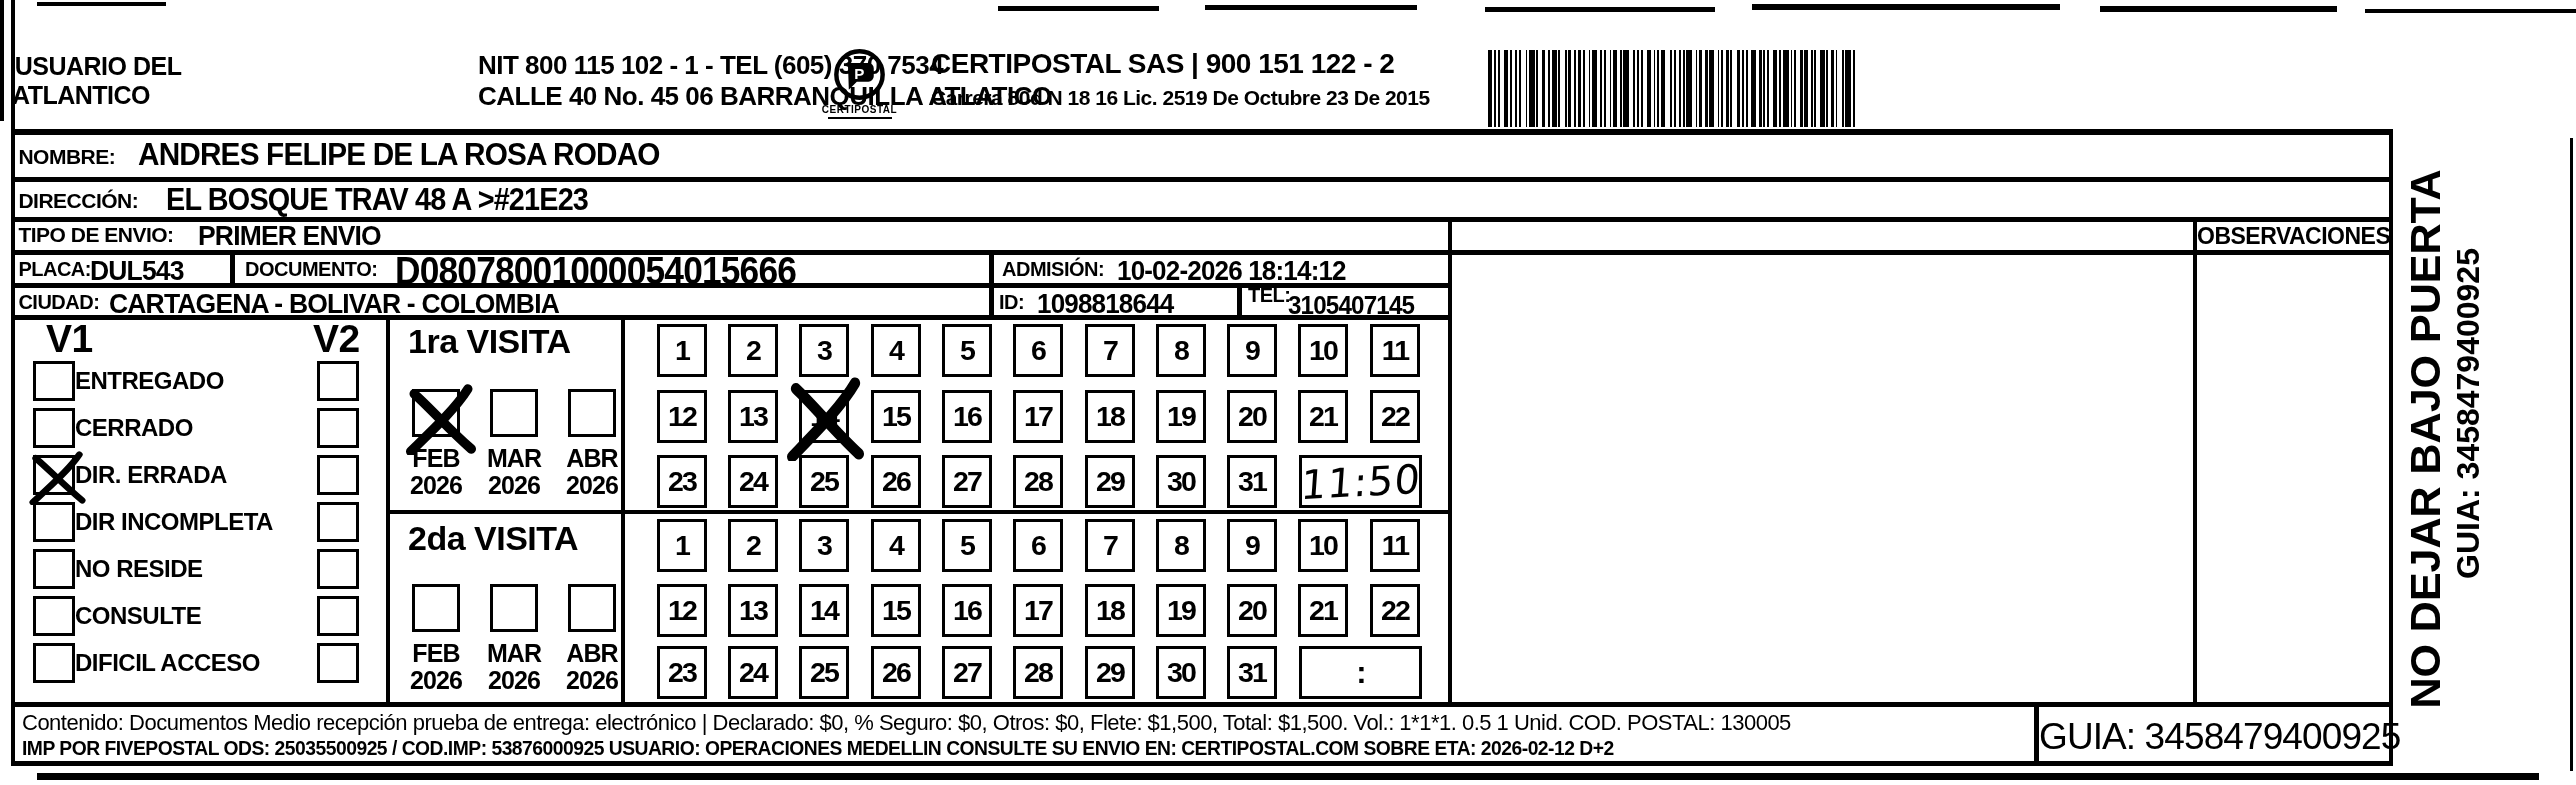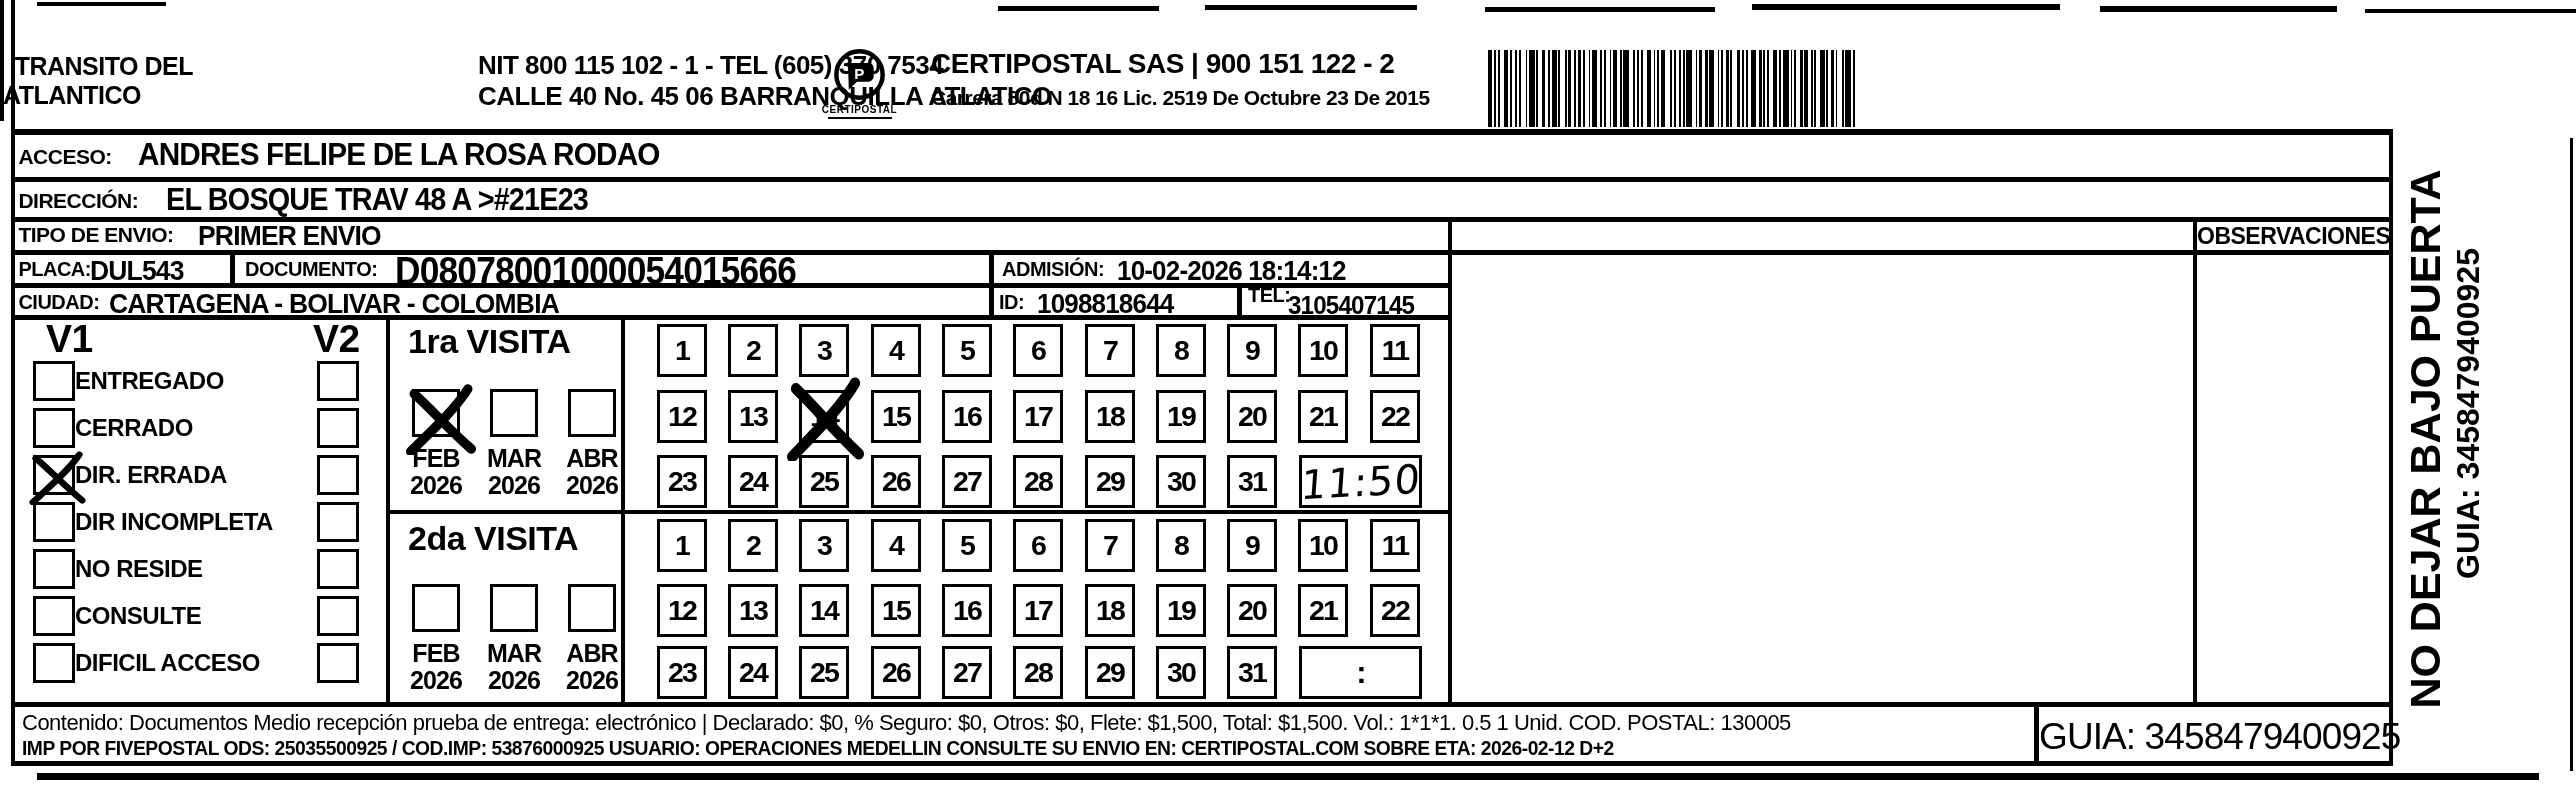--- a/index.html
+++ b/index.html
@@ -42,22 +42,22 @@
   <div class="dash" style="left:998px;top:5.5px;width:161px;height:5.5px;"></div>
   <div class="dash" style="left:1205px;top:4.6px;width:212px;height:5.5px;"></div>
   <div class="dash" style="left:1485px;top:7.4px;width:230px;height:4.6px;"></div>
   <div class="dash" style="left:1752px;top:3.7px;width:308px;height:6.4px;"></div>
   <div class="dash" style="left:2100px;top:6.4px;width:237px;height:5.5px;"></div>
   <div class="dash" style="left:2365px;top:9.2px;width:212px;height:3.7px;"></div>
   <div class="vline" style="left:0;top:0;width:3.7px;height:121px;"></div>
   <div class="vline" style="left:11px;top:0;width:3.7px;height:129px;"></div>
   <div class="vline" style="left:2570px;top:138px;width:2.8px;height:633px;"></div>
 
-  <div class="lbl" style="left:14.7px;top:52px;font-size:25px;">TRANSITO DEL</div>
-  <div class="lbl" style="left:3px;top:81px;font-size:25px;">ATLANTICO</div>
+  <div class="lbl" style="left:14.7px;top:52px;font-size:25px;">USUARIO DEL</div>
+  <div class="lbl" style="left:12px;top:81px;font-size:25px;">ATLANTICO</div>
   <div class="lbl" style="left:478px;top:50px;font-size:26px;">NIT 800 115 102 - 1 - TEL (605) 370 7534</div>
   <div class="lbl" style="left:478px;top:81px;font-size:26px;">CALLE 40 No. 45 06 BARRANQUILLA ATLATICO</div>
 
   <div class="abs" style="left:821px;top:46px;width:77px;height:81px;text-align:center;">
     <svg width="57" height="57" viewBox="0 0 64 64" style="display:block;margin:0 auto;">
       <circle cx="32" cy="32" r="26" fill="none" stroke="#000" stroke-width="5"></circle>
       <path d="M19 19 h23 a6 6 0 0 1 6 6 v9 a6 6 0 0 1 -6 6 h-13 l-9 9 z" fill="#000"></path>
       <text x="26" y="37" font-size="17" fill="#fff" font-weight="bold" font-family="Liberation Sans, sans-serif">P</text>
     </svg>
     <div style="font-size:10px;font-weight:700;letter-spacing:0.5px;margin-top:0.9px;">CERTIPOSTAL</div>
@@ -85,21 +85,21 @@
   <div class="vline" style="left:230px;top:250px;width:4.6px;height:38px;"></div>
   <div class="vline" style="left:989px;top:250px;width:4.6px;height:38px;"></div>
   <div class="vline" style="left:989px;top:283px;width:4.6px;height:36px;"></div>
   <div class="vline" style="left:1237px;top:283px;width:4.6px;height:36px;"></div>
   <div class="vline" style="left:1448px;top:217px;width:3.7px;height:489px;"></div>
   <div class="vline" style="left:2193px;top:217px;width:3.7px;height:489px;"></div>
   <div class="vline" style="left:386px;top:315px;width:3.7px;height:392px;"></div>
   <div class="vline" style="left:621px;top:315px;width:3.7px;height:392px;"></div>
   <div class="vline" style="left:2034px;top:702px;width:4.6px;height:64px;"></div>
 
-  <div class="lbl" style="left:18.4px;top:145px;font-size:21px;">ACCESO:</div>
+  <div class="lbl" style="left:18.4px;top:145px;font-size:21px;">NOMBRE:</div>
   <div class="val" style="left:138px;top:136px;font-size:32px;"><span class="cond">ANDRES FELIPE DE LA ROSA RODAO</span></div>
 
   <div class="lbl" style="left:18.4px;top:189px;font-size:21px;">DIRECCIÓN:</div>
   <div class="val" style="left:166px;top:182px;font-size:31px;"><span class="cond">EL BOSQUE TRAV 48 A &gt;#21E23</span></div>
 
   <div class="lbl" style="left:18.4px;top:223px;font-size:21px;">TIPO DE ENVIO:</div>
   <div class="val" style="left:198px;top:219px;font-size:28.5px;"><span class="cond">PRIMER ENVIO</span></div>
 
   <div class="lbl" style="left:18.4px;top:258px;font-size:20px;">PLACA:</div>
   <div class="val" style="left:90px;top:254px;font-size:28.5px;"><span class="cond">DUL543</span></div>

